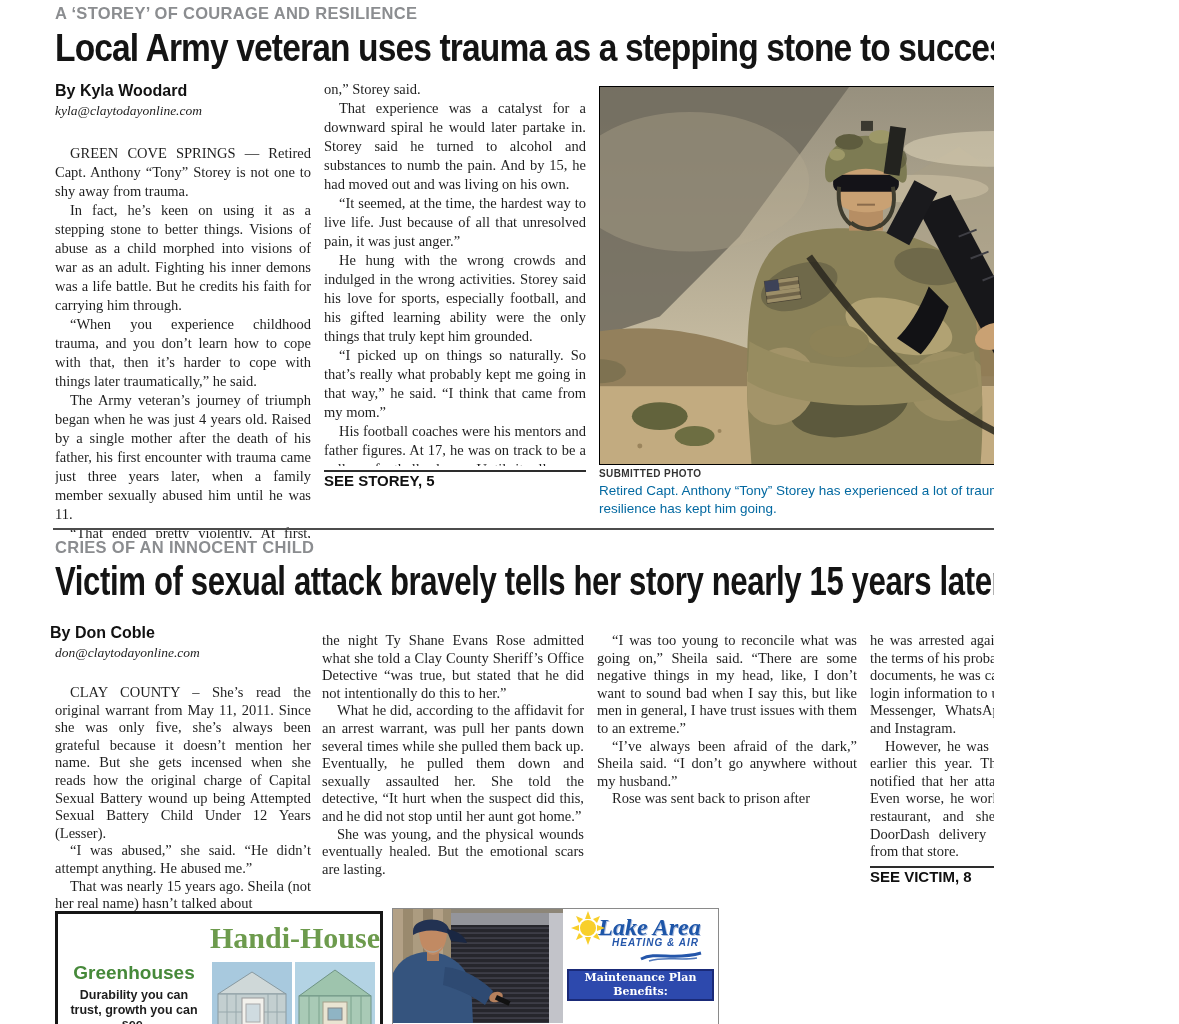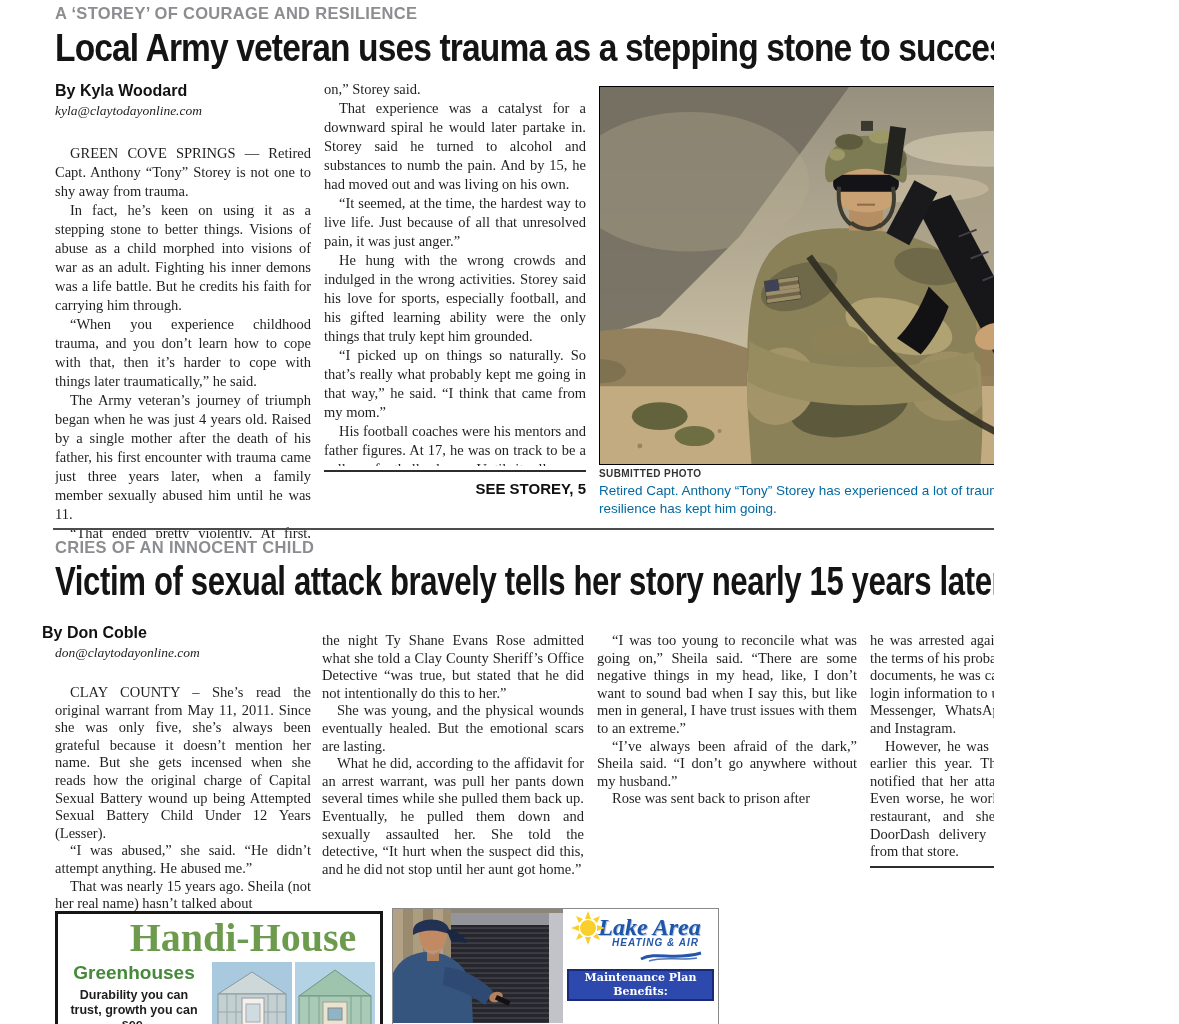--- a/index.html
+++ b/index.html
@@ -12,21 +12,21 @@
   #headline1{left:55px;top:26px;font-size:39px;letter-spacing:-1px;transform:scaleX(.86);}
   #headline2{left:55px;top:558px;font-size:41px;letter-spacing:-.5px;transform:scaleX(.76);}
   .byline{position:absolute;font-family:"Liberation Sans",sans-serif;font-weight:bold;
           font-size:16px;color:#111;}
   .email{position:absolute;font-style:italic;font-size:13.5px;color:#222;text-decoration:none;}
   .body-col{position:absolute;font-size:14.5px;text-align:justify;color:#1f1f1f;overflow:hidden;}
   .art1 .body-col{line-height:19px;}
   .art2 .body-col{line-height:17.6px;margin-top:12px;}
   .body-col p{margin:0;text-indent:15px;}
   .body-col p.cont{text-indent:0;}
-  .jump{position:absolute;border-top:2px solid #2d2d2d;padding-top:8px;text-align:right;
+  .jump{position:absolute;border-top:2px solid #2d2d2d;
         font-family:"Liberation Sans",sans-serif;font-weight:bold;font-size:15px;color:#101010;
         cursor:pointer;}
   #col1a{left:55px;top:144px;width:256px;height:394px;}
   #col2a{left:324px;top:80px;width:262px;height:386px;}
   #jump1{left:324px;top:470px;width:262px;}
   #col1b{left:55px;top:672px;width:256px;height:232px;}
   #col2b{left:322px;top:620px;width:262px;height:286px;}
   #col3b{left:597px;top:620px;width:260px;height:286px;}
   #col4b{left:870px;top:620px;width:265px;height:246px;}
   #jump2{left:870px;top:866px;width:265px;}
@@ -35,22 +35,22 @@
   .photo-frame svg{display:block;}
   .photo-credit{position:absolute;left:599px;top:468px;width:533px;text-align:left;
                 font-family:"Liberation Sans",sans-serif;font-weight:bold;font-size:10px;
                 letter-spacing:.4px;color:#333;}
   .photo-caption{position:absolute;left:599px;top:482px;width:533px;
                  font-family:"Liberation Sans",sans-serif;font-size:13.5px;line-height:17.5px;color:#0369a1;}
   .divider{position:absolute;left:53px;top:528px;width:1082px;height:2px;background:#4c4c4c;}
   
   .ad{position:absolute;background:#fff;}
   #ad-handi{left:55px;top:911px;width:322px;height:113px;border:3px solid #161616;cursor:pointer;}
-  .hh-title{text-align:center;font-family:"Liberation Serif",serif;font-weight:bold;
-            font-size:40px;line-height:44px;color:#6d9b4d;margin-top:2px;margin-left:48px;}
+  .hh-title{text-align:right;font-family:"Liberation Serif",serif;font-weight:bold;
+            font-size:30px;line-height:44px;color:#6d9b4d;margin-top:2px;margin-left:48px;}
   .hh-row{display:flex;margin-top:2px;}
   .hh-left{width:152px;text-align:center;}
   .hh-cat{font-family:"Liberation Sans",sans-serif;font-weight:bold;font-size:19px;color:#46893a;}
   .hh-tag{font-family:"Liberation Sans",sans-serif;font-weight:bold;font-size:12.5px;
           line-height:14.5px;color:#1d1d1d;margin:4px 8px 0 8px;}
   .hh-photos{display:flex;gap:3px;margin-left:2px;}
   #ad-lake{left:392px;top:908px;width:325px;height:116px;border:1px solid #8a8a8a;cursor:pointer;
            display:flex;overflow:hidden;}
   .lk-right{width:155px;position:relative;background:#fff;text-align:center;}
   .lk-script{font-family:"Liberation Serif",serif;font-style:italic;font-weight:bold;
@@ -177,32 +177,32 @@
     </figure>
     <div class="photo-credit">SUBMITTED PHOTO</div>
     <div class="photo-caption">Retired Capt. Anthony “Tony” Storey has experienced a lot of trauma in his life. But his resilience has kept him going.</div>
   </section>
 
   <div class="divider"></div>
 
   <section class="art2">
     <div class="kicker" style="left:55px;top:538px;">CRIES OF AN INNOCENT CHILD</div>
     <div class="headline" id="headline2">Victim of sexual attack bravely tells her story nearly 15 years later</div>
-    <div class="byline" style="left:42px;top:624px;">By Don Coble</div>
+    <div class="byline" style="left:50px;top:624px;">By Don Coble</div>
     <a class="email" style="left:55px;top:645px;">don@claytodayonline.com</a>
 
     <div class="body-col" id="col1b">
       <p>CLAY COUNTY – She’s read the original warrant from May 11, 2011. Since she was only five, she’s always been grateful because it doesn’t mention her name. But she gets incensed when she reads how the original charge of Capital Sexual Battery wound up being Attempted Sexual Battery Child Under 12 Years (Lesser).</p>
       <p>“I was abused,” she said. “He didn’t attempt anything. He abused me.”</p>
       <p>That was nearly 15 years ago. Sheila (not her real name) hasn’t talked about</p>
     </div>
     <div class="body-col" id="col2b">
       <p class="cont">the night Ty Shane Evans Rose admitted what she told a Clay County Sheriff’s Office Detective “was true, but stated that he did not intentionally do this to her.”</p>
+      <p>What he did, according to the affidavit for an arrest warrant, was pull her pants down several times while she pulled them back up. Eventually, he pulled them down and sexually assaulted her. She told the detective, “It hurt when the suspect did this, and he did not stop until her aunt got home.”</p>
       <p>She was young, and the physical wounds eventually healed. But the emotional scars are lasting.</p>
-      <p>What he did, according to the affidavit for an arrest warrant, was pull her pants down several times while she pulled them back up. Eventually, he pulled them down and sexually assaulted her. She told the detective, “It hurt when the suspect did this, and he did not stop until her aunt got home.”</p>
     </div>
     <div class="body-col" id="col3b">
       <p>“I was too young to reconcile what was going on,” Sheila said. “There are some negative things in my head, like, I don’t want to sound bad when I say this, but like men in general, I have trust issues with them to an extreme.”</p>
       <p>“I’ve always been afraid of the dark,” Sheila said. “I don’t go anywhere without my husband.”</p>
       <p>Rose was sent back to prison after</p>
     </div>
     <div class="body-col" id="col4b">
       <p class="cont">he was arrested again in 2022 for violating the terms of his probation. According to court documents, he was caught using his mother’s login information to use Facebook, Facebook Messenger, WhatsApp, CashApp, Amazon and Instagram.</p>
       <p>However, he was rereleased on probation earlier this year. This time, Sheila wasn’t notified that her attacker was on the loose. Even worse, he worked at a local fast-food restaurant, and she often worked as a DoorDash delivery driver who picked up from that store.</p>
     </div>

